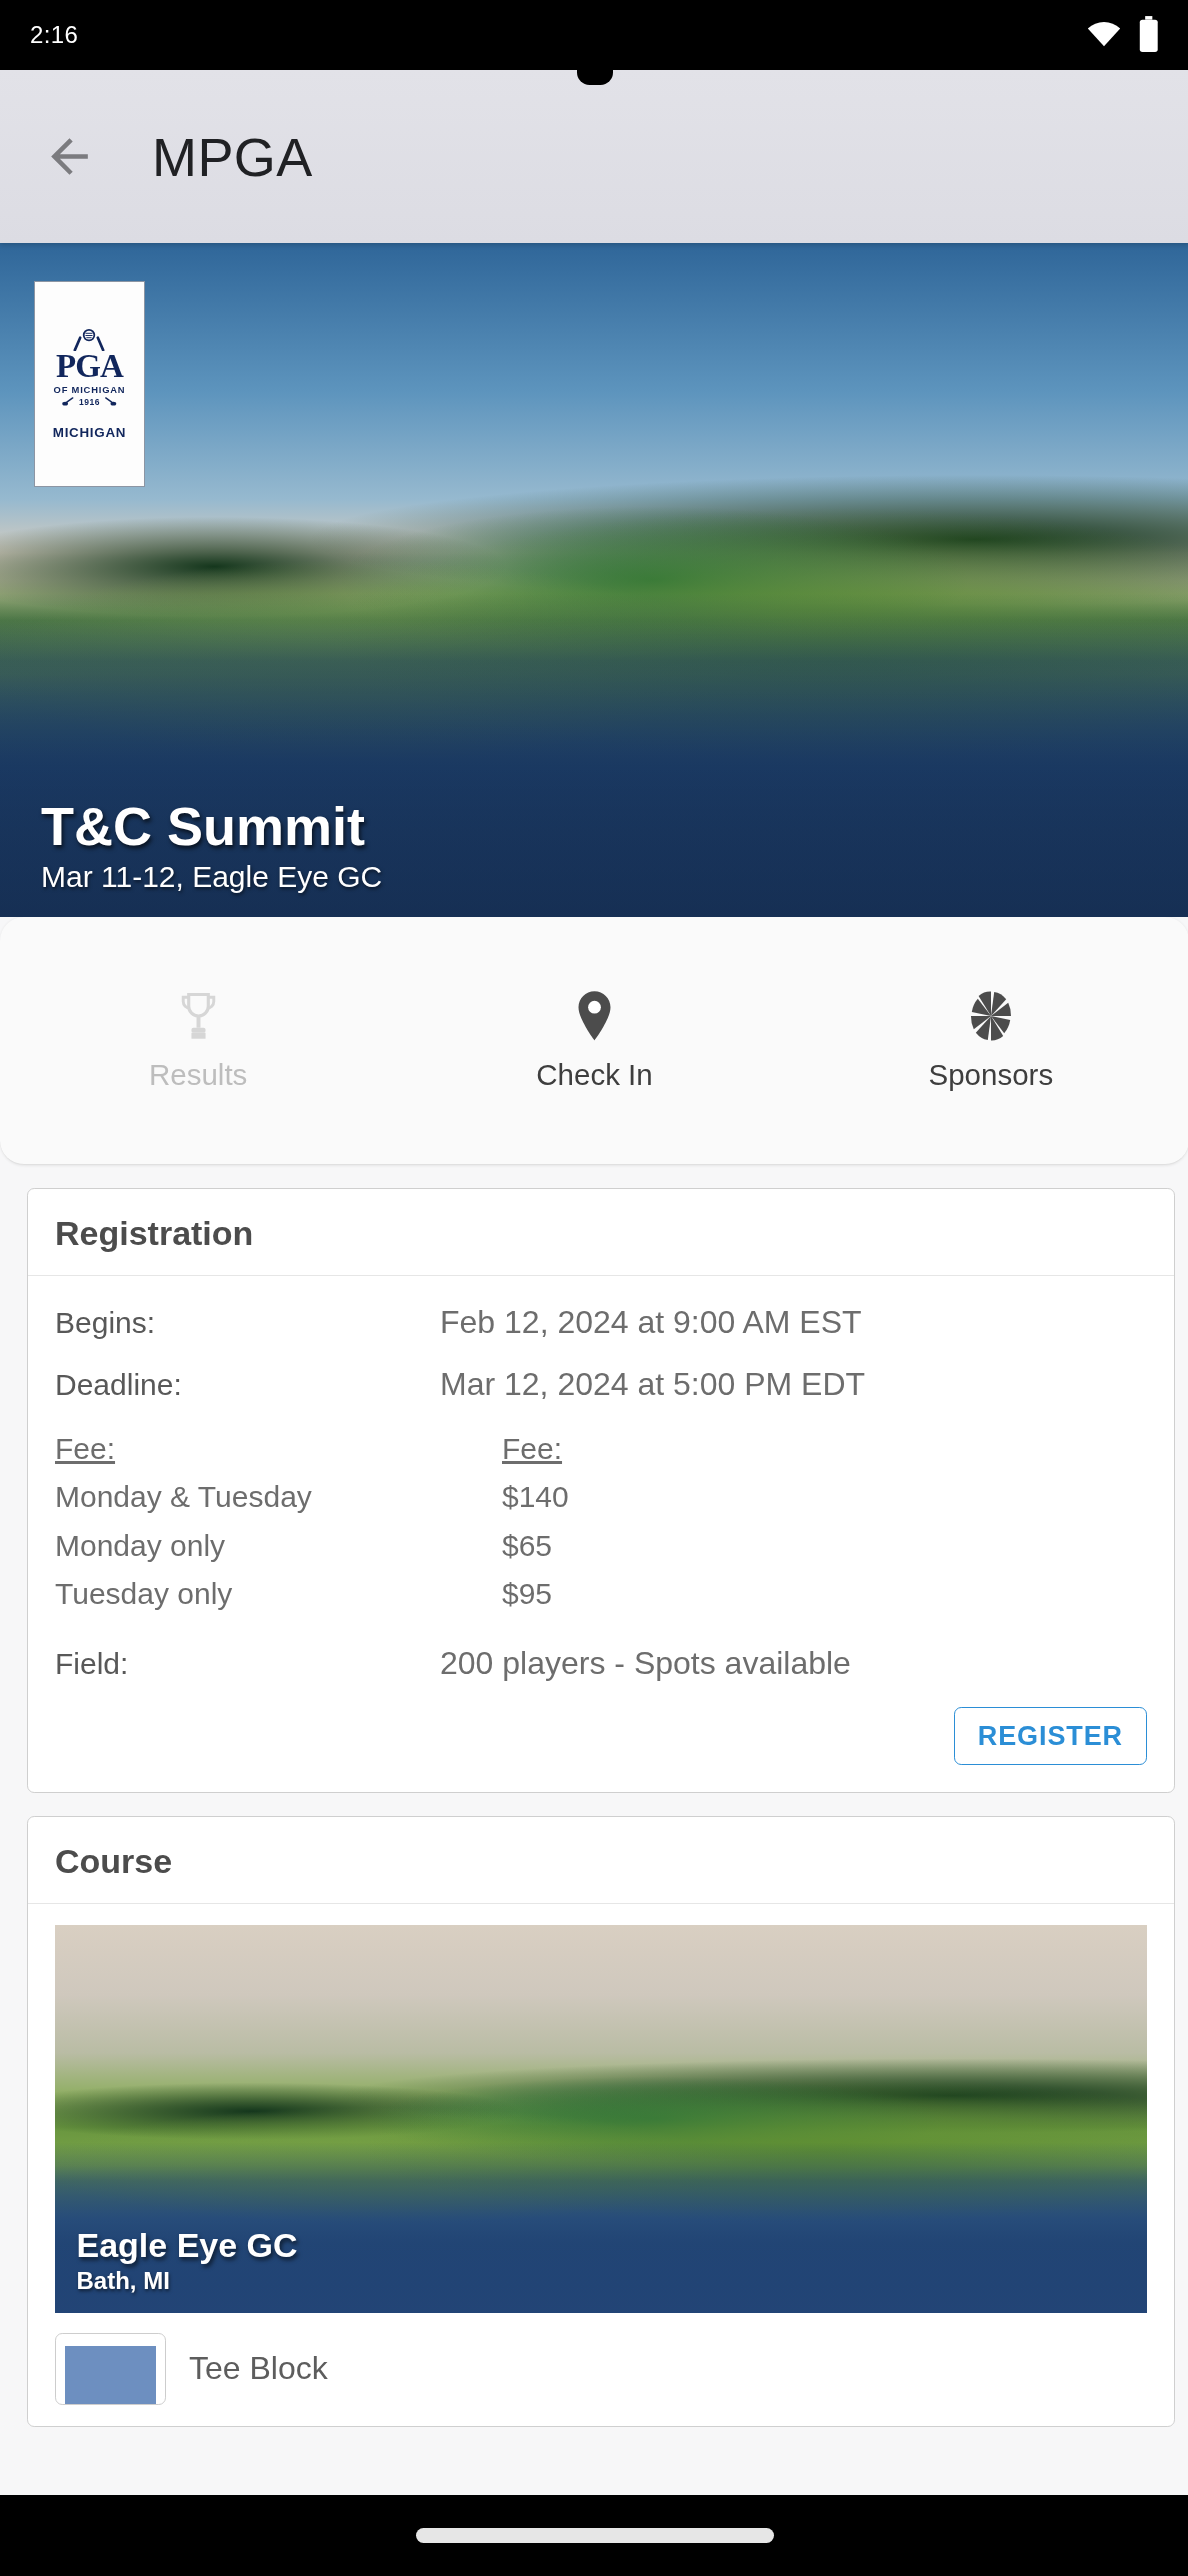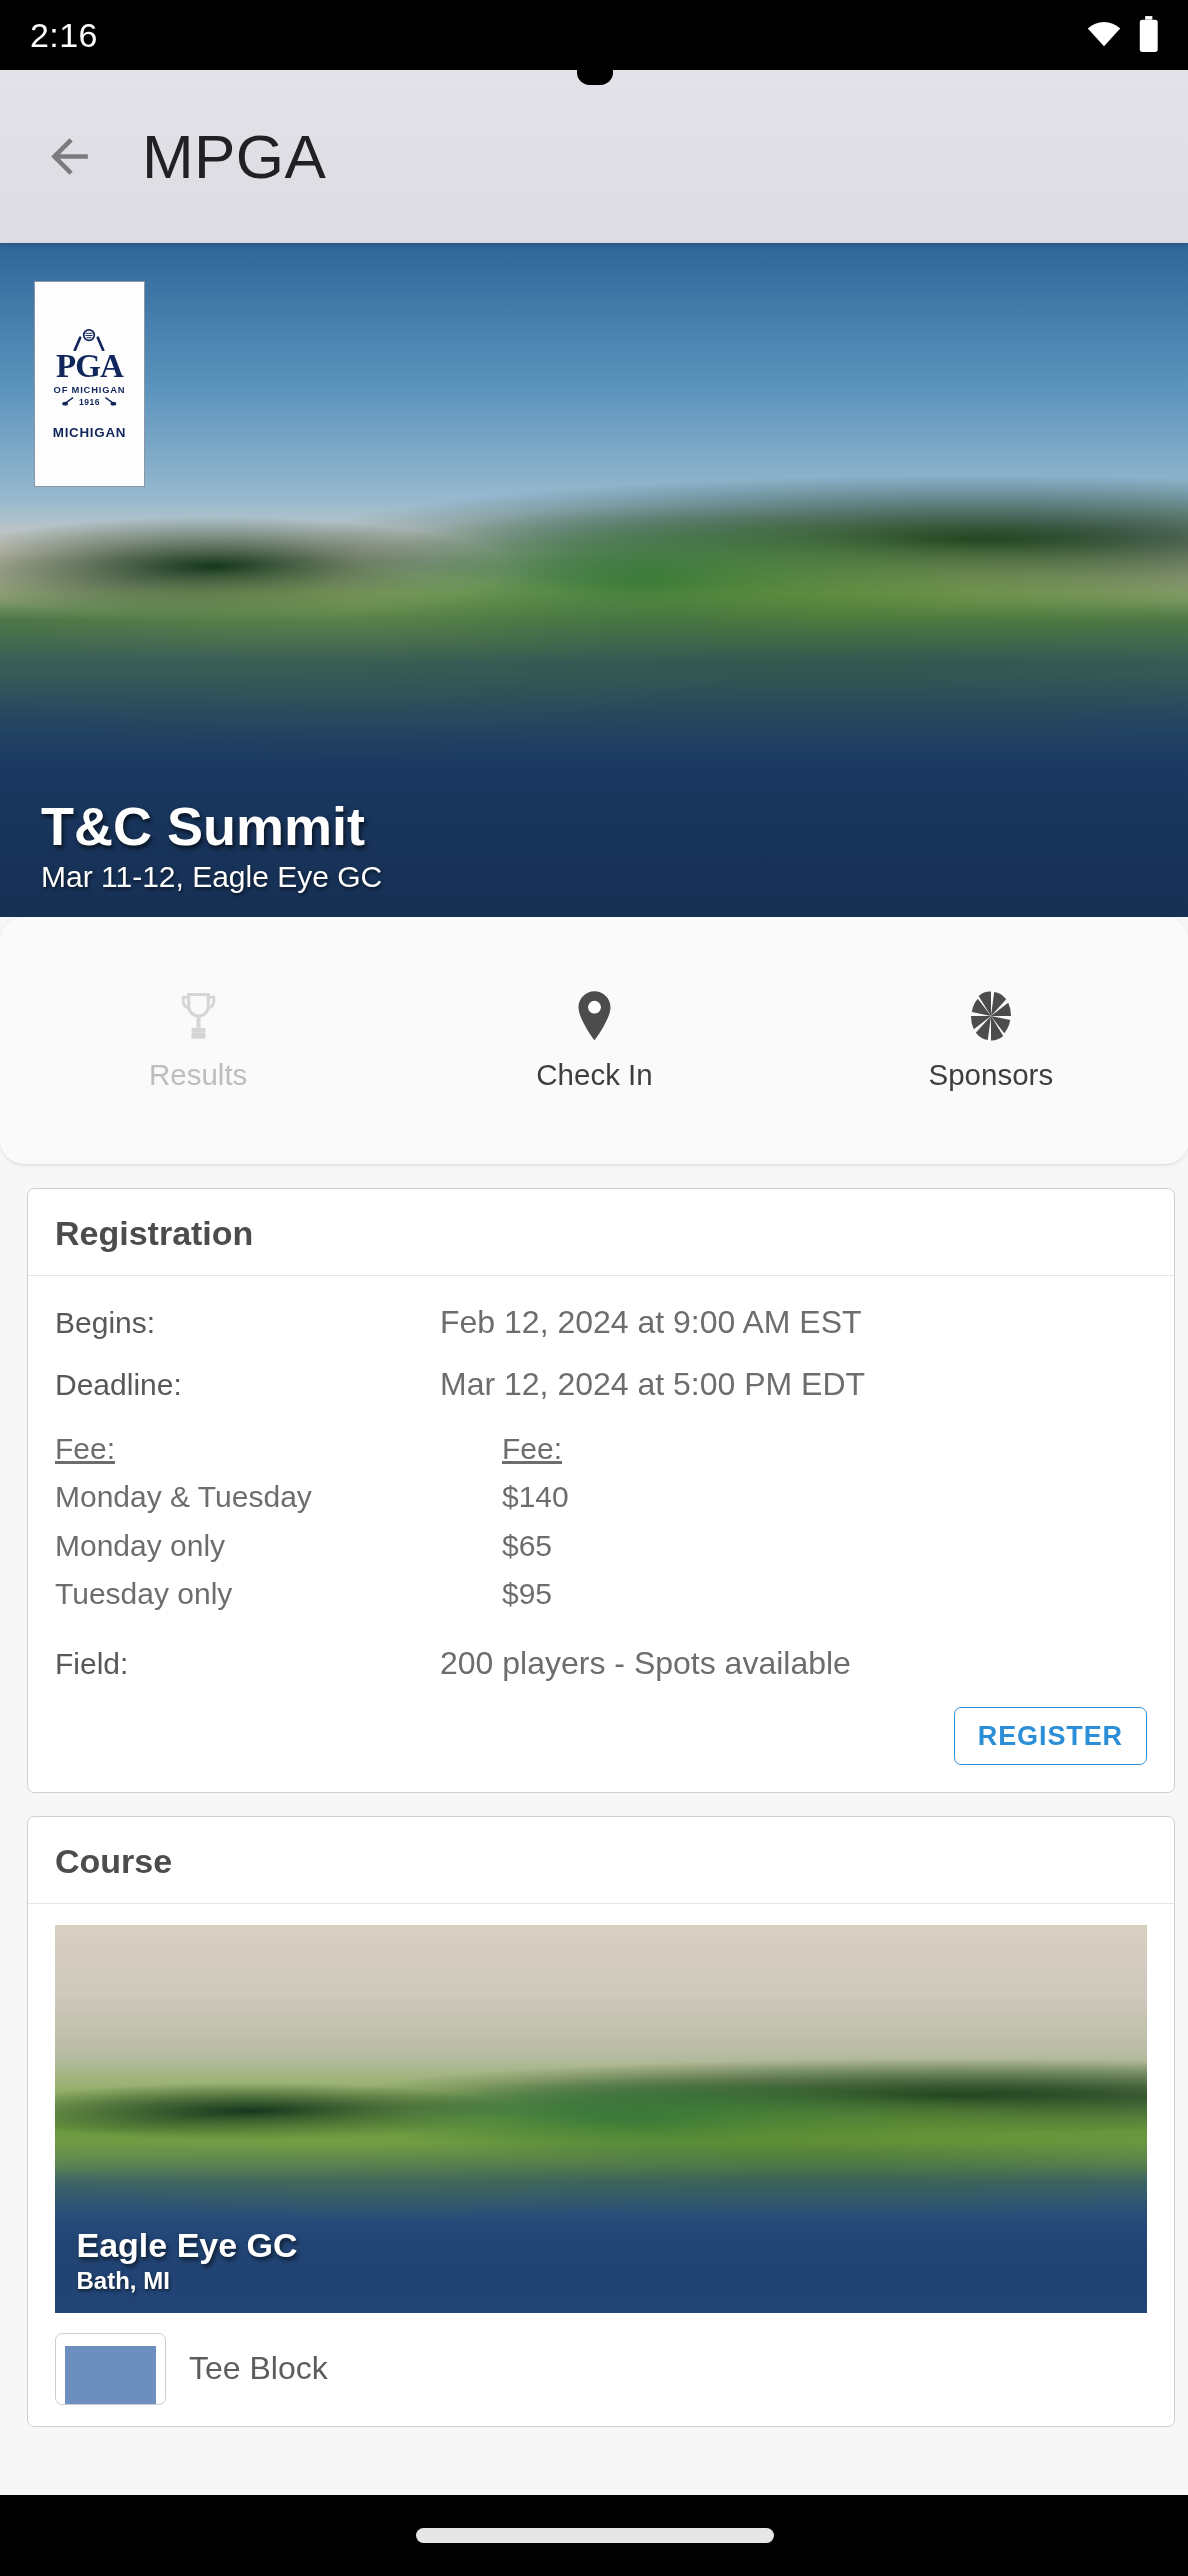--- a/index.html
+++ b/index.html
@@ -24,21 +24,21 @@
     height: 70px;
     background: #000;
     display: flex;
     align-items: center;
     justify-content: space-between;
     padding: 0 30px;
     z-index: 30;
   }
   .statusbar .clock {
     color: #fff;
-    font-size: 34px;
+    font-size: 24px;
     letter-spacing: 0.4px;
   }
   .status-icons { display: flex; align-items: center; gap: 16px; }
   .wifi-ico { display: block; }
   .batt-ico { display: block; }
   .notch {
     position: absolute;
     top: 63px;
     left: 50%;
     transform: translateX(-50%);
@@ -62,23 +62,23 @@
   }
   .back-btn {
     width: 81px;
     height: 81px;
     display: flex;
     align-items: center;
     justify-content: center;
     cursor: pointer;
   }
   .appbar-title {
-    font-size: 62px;
+    font-size: 54px;
     color: #202124;
-    margin-left: 32px;
+    margin-left: 42px;
     letter-spacing: 0.4px;
   }
 
   
   .hero {
     position: relative;
     width: 100%;
     height: 674px;
     overflow: hidden;
   }

